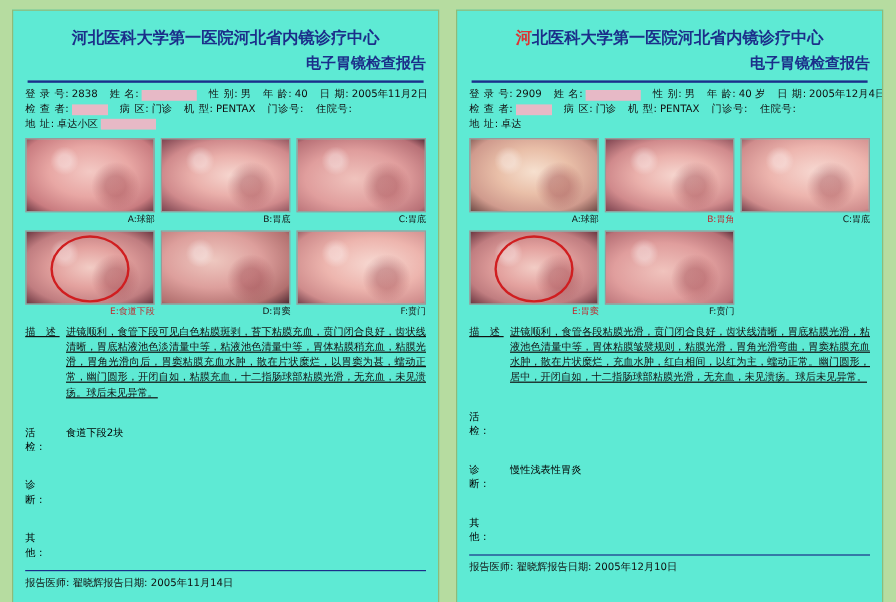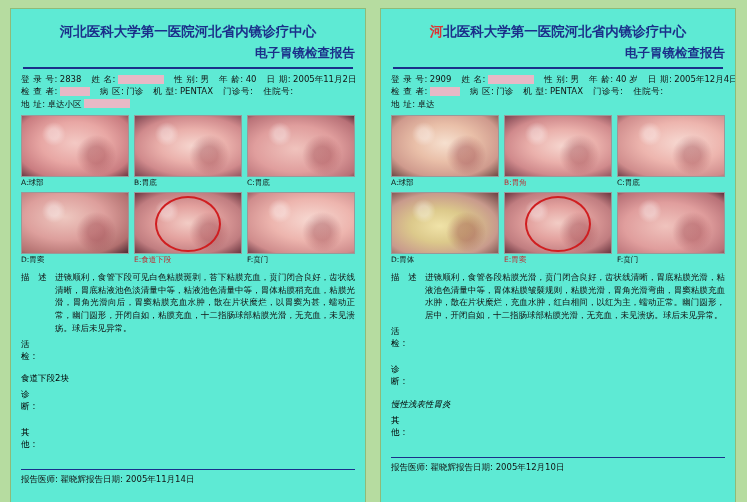--- a/index.html
+++ b/index.html
@@ -67,21 +67,21 @@
   }
   .cellimg{position:relative;}
   .img{
     width:100%;height:62px;
     border:1px solid #999;
     box-sizing:border-box;
     position:relative;
     overflow:hidden;
   }
   .cap{
-    text-align:left;font-size:7.5px;color:#111;margin-top:1px;
+    text-align:right;font-size:7.5px;color:#111;margin-top:1px;
     white-space:nowrap;
   }
   .cap.red{color:#c0272d;}
 
   .circle{
     position:absolute;
     border:2px solid #d01e20;
     border-radius:50%;
     width:62px;height:52px;
     left:50%;top:50%;
@@ -98,31 +98,31 @@
   .e6{background:radial-gradient(ellipse at 60% 45%,#f7d9d2 0%,#edb5ae 45%,#cf8c8c 80%,#75414c 100%);}
   .e7{background:radial-gradient(ellipse at 50% 45%,#f6e0cf 0%,#e9bfa8 40%,#cf9a8d 75%,#6f4a45 100%);}
   .e8{background:radial-gradient(ellipse at 45% 55%,#f0e3a8 0%,#dcc98b 35%,#c89a8c 70%,#6b4242 100%);}
   .ov{
     position:absolute;inset:0;
     background:
       radial-gradient(circle at 30% 30%,rgba(255,255,255,.35) 0 6%,rgba(255,255,255,0) 14%),
       radial-gradient(circle at 70% 65%,rgba(140,50,60,.35) 0 10%,rgba(140,50,60,0) 24%);
   }
 
-  .sec{font-size:8.5px;color:#111;margin-top:6px;line-height:1.5;}
+  .sec{font-size:8.5px;color:#111;margin-top:6px;line-height:1.5;text-decoration:underline;}
   .sec .srow{display:flex;}
   .sec .skey{
     width:34px;flex:0 0 34px;letter-spacing:3px;white-space:nowrap;
   }
   .sec .sval{flex:1;text-align:justify;}
 
-  .kv2{display:flex;margin-top:4px;font-size:8.5px;flex-direction:column;}
+  .kv2{display:flex;margin-top:20px;font-size:8.5px;}
   .kv2 .k{width:34px;flex:0 0 34px;letter-spacing:3px;}
   .kv2 .v{flex:1;}
-  .stack{line-height:1.5;font-style:italic;}
+  .stack{line-height:1.5;}
 
   .footer{
     margin-top:8px;
     display:flex;
     font-size:8.5px;color:#111;
     border-top:1px solid #1b2f8a;
     padding-top:4px;
   }
 </style>
 </head>
@@ -201,31 +201,31 @@
           </div>
         <div class="cap">B:胃底</div>
       </div>
       <div class="cellimg">
         <div class="img e3">
             <div class="ov"></div>
           </div>
         <div class="cap">C:胃底</div>
       </div>
       <div class="cellimg">
+        <div class="img e5">
+            <div class="ov"></div>
+            <div class="circle"></div>
+          </div>
+        <div class="cap red">E:食道下段</div>
+      </div>
+      <div class="cellimg">
         <div class="img e4">
             <div class="ov"></div>
           </div>
         <div class="cap">D:胃窦</div>
-      </div>
-      <div class="cellimg">
-        <div class="img e5">
-            <div class="ov"></div>
-            <div class="circle"></div>
-          </div>
-        <div class="cap red">E:食道下段</div>
       </div>
       <div class="cellimg">
         <div class="img e6">
             <div class="ov"></div>
           </div>
         <div class="cap">F:贲门</div>
       </div>
     </div>
 
     <div class="sec">
@@ -334,26 +334,20 @@
           </div>
         <div class="cap red">B:胃角</div>
       </div>
       <div class="cellimg">
         <div class="img e6">
             <div class="ov"></div>
           </div>
         <div class="cap">C:胃底</div>
       </div>
       <div class="cellimg">
-        <div class="img e8">
-            <div class="ov"></div>
-          </div>
-        <div class="cap">D:胃体</div>
-      </div>
-      <div class="cellimg">
         <div class="img e5">
             <div class="ov"></div>
             <div class="circle"></div>
           </div>
         <div class="cap red">E:胃窦</div>
       </div>
       <div class="cellimg">
         <div class="img e3">
             <div class="ov"></div>
           </div>

